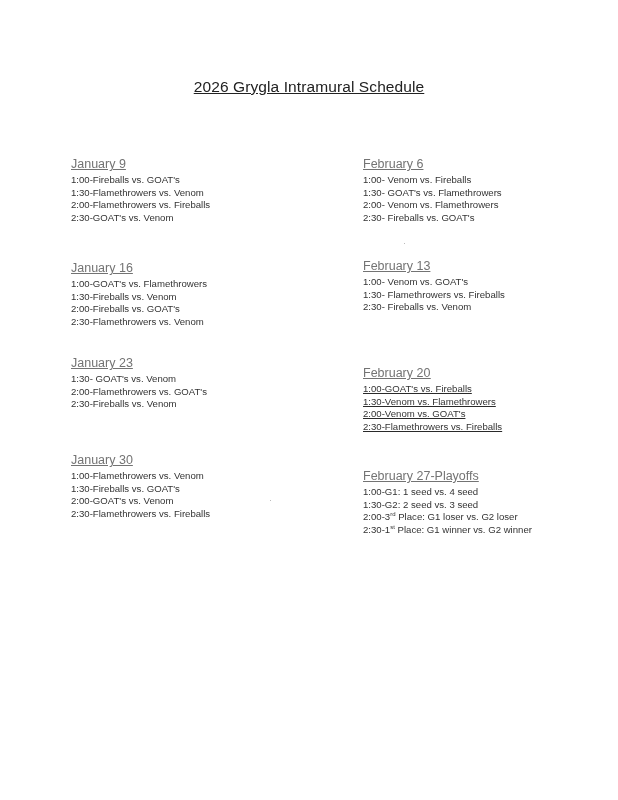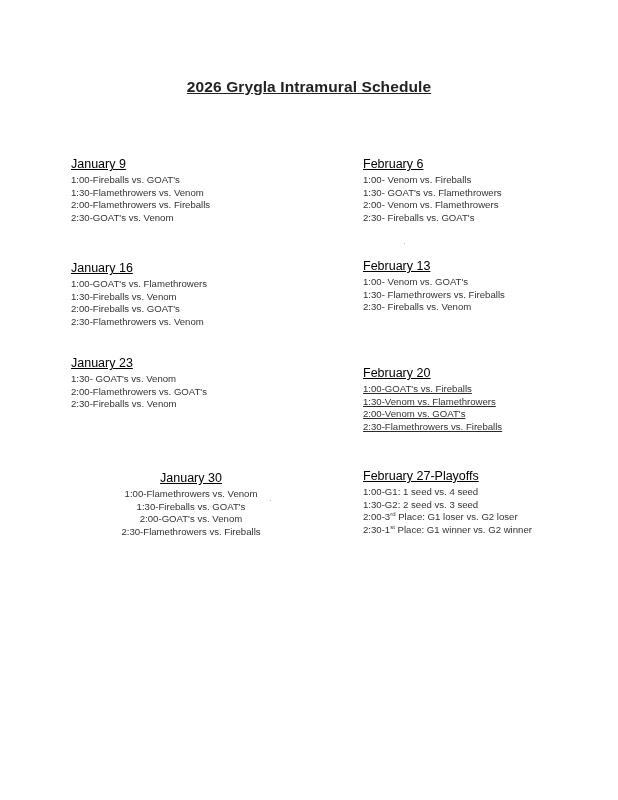--- a/index.html
+++ b/index.html
@@ -2,26 +2,26 @@
 <html><head>
   <meta charset="utf-8">
   <style>
     html, body { margin: 0; padding: 0; }
     body {
       width: 618px; height: 800px; background: #ffffff; position: relative; overflow: hidden;
       font-family: "Liberation Sans", "DejaVu Sans", sans-serif; color: #2a2a2a;
     }
     .title {
       position: absolute; top: 78px; left: 0; width: 618px; text-align: center;
-      font-size: 15.5px; font-weight: bold; text-decoration: underline; color: #222;
+      font-size: 15.5px; font-weight: normal; text-decoration: underline; color: #222;
       letter-spacing: 0.1px;
     }
     .block { position: absolute; width: 240px; }
     .date {
-      font-size: 12.5px; text-decoration: underline; color: #000000; margin-bottom: 2px; line-height: 15px;
+      font-size: 12.5px; text-decoration: underline; color: #737373; margin-bottom: 2px; line-height: 15px;
     }
     .game { font-size: 9.6px; line-height: 12.6px; color: #333; white-space: nowrap; }
     .game sup { font-size: 6px; vertical-align: 4px; line-height: 0; }
     .speck { position: absolute; width: 1px; height: 1px; background: #bbb; }
   </style>
 </head>
 <body>
 
 <div class="title">2026 Grygla Intramural Schedule</div>
 
@@ -41,21 +41,21 @@
   <div class="game">2:30-Flamethrowers vs. Venom</div>
 </div>
 
 <div class="block" style="left:71px; top:356px;">
   <div class="date">January 23</div>
   <div class="game">1:30- GOAT's vs. Venom</div>
   <div class="game">2:00-Flamethrowers vs. GOAT's</div>
   <div class="game">2:30-Fireballs vs. Venom</div>
 </div>
 
-<div class="block" style="left:71px; top:471px;text-align:center;">
+<div class="block" style="left:71px; top:453px;">
   <div class="date">January 30</div>
   <div class="game">1:00-Flamethrowers vs. Venom</div>
   <div class="game">1:30-Fireballs vs. GOAT's</div>
   <div class="game">2:00-GOAT's vs. Venom</div>
   <div class="game">2:30-Flamethrowers vs. Fireballs</div>
 </div>
 
 <div class="block" style="left:363px; top:157px;">
   <div class="date">February 6</div>
   <div class="game">1:00- Venom vs. Fireballs</div>

